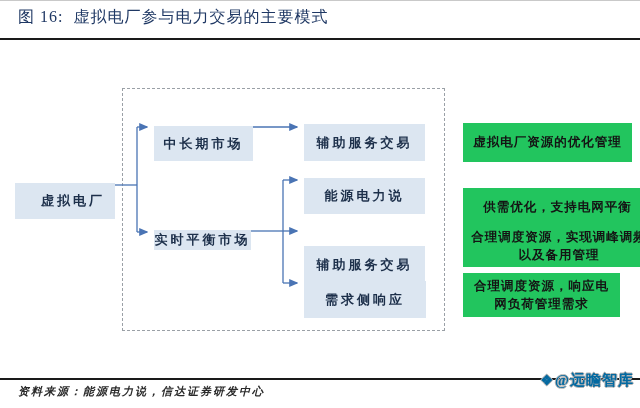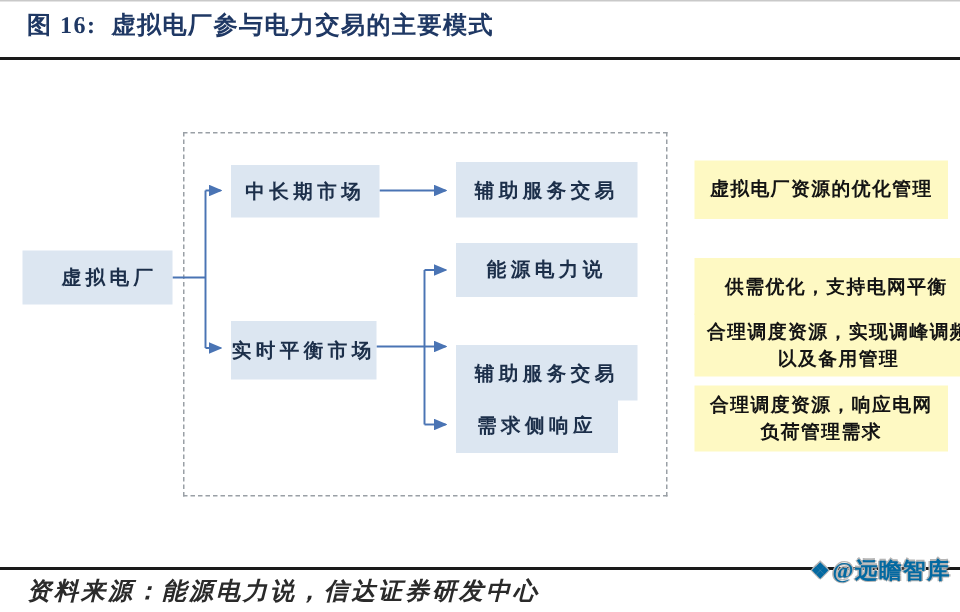--- a/index.html
+++ b/index.html
@@ -9,21 +9,21 @@
     position: relative;
     overflow: hidden;
     font-family: "Liberation Serif", "DejaVu Serif", serif;
   }
   .top-edge {
     position: absolute; left: 0; top: 0; width: 640px; height: 1px;
     background: #c9c9c9;
   }
   .figure-title {
     position: absolute; left: 18px; top: 7px;
-    font-size: 16px; font-weight: bold;
+    font-size: 16px; font-weight: normal;
     color: #1f3864;
     letter-spacing: 1px;
     white-space: pre;
   }
   .title-rule {
     position: absolute; left: 0; top: 38px; width: 640px; height: 2px;
     background: #1a1a1a;
   }
   .dashed-frame {
     position: absolute; left: 122px; top: 88px;
@@ -34,53 +34,54 @@
   .connectors {
     position: absolute; left: 0; top: 0;
     width: 640px; height: 408px;
     pointer-events: none;
   }
   .node {
     position: absolute;
     display: flex; align-items: center; justify-content: center;
     text-align: center;
     box-sizing: border-box;
+    margin-top: 16px;
   }
   .node.blue {
     background: #dce6f1;
     color: #1c2f4a;
     font-size: 13px; font-weight: bold;
     letter-spacing: 3px;
   }
   .node.gray {
-    background: #fef9c3;
+    background: #22c55e;
     color: #141414;
     font-size: 12.5px; font-weight: bold;
     letter-spacing: 1px;
     line-height: 1.45;
     padding: 2px 8px;
   }
   .n-vpp  { left: 15px;  top: 167px; width: 100px; height: 36px; padding-left: 16px; }
   .n-mlt  { left: 154px; top: 110px; width: 99px;  height: 35px; }
-  .n-rtb  { left: 154px; top: 214px; width: 97px;  height: 39px; }
+  .n-rtb  { left: 154px; top: 214px; width: 97px;  height: 20px; }
   .n-mltq { left: 304px; top: 108px; width: 121px; height: 37px; }
   .n-spot { left: 304px; top: 162px; width: 121px; height: 36px; }
   .n-anc  { left: 304px; top: 230px; width: 121px; height: 37px; }
-  .n-dsr  { left: 304px; top: 265px; width: 108px; height: 37px; }
+  .n-dsr  { left: 304px; top: 265px; width: 122px; height: 37px; }
   .g-1 { left: 463px; top: 107px; width: 169px; height: 39px; }
   .g-2 { left: 463px; top: 172px; width: 189px; height: 38px; }
   .g-3 { left: 463px; top: 209px; width: 192px; height: 42px; }
-  .g-4 { left: 463px; top: 257px; width: 169px; height: 44px; }
+  .g-4 { left: 463px; top: 257px; width: 157px; height: 44px; }
   .bottom-rule {
     position: absolute; left: 0; top: 378px; width: 640px; height: 2px;
     background: #1a1a1a; z-index: 1;
   }
   .source-note {
     position: absolute; left: 18px; top: 384px;
-    font-size: 16px; font-style: italic; font-weight: bold;
+    font-size: 11px; font-style: italic; font-weight: bold;
     color: #2a2a2a;
     letter-spacing: 2px;
     z-index: 2;
     white-space: pre;
   }
   .watermark {
     position: absolute; right: 6px; top: 371px;
     font-size: 15px; font-weight: bold;
     color: #0369a1;
     text-shadow: -1px 0 #b5b5b5, 1px 0 #b5b5b5, 0 -1px #b5b5b5, 0 1px #b5b5b5;

